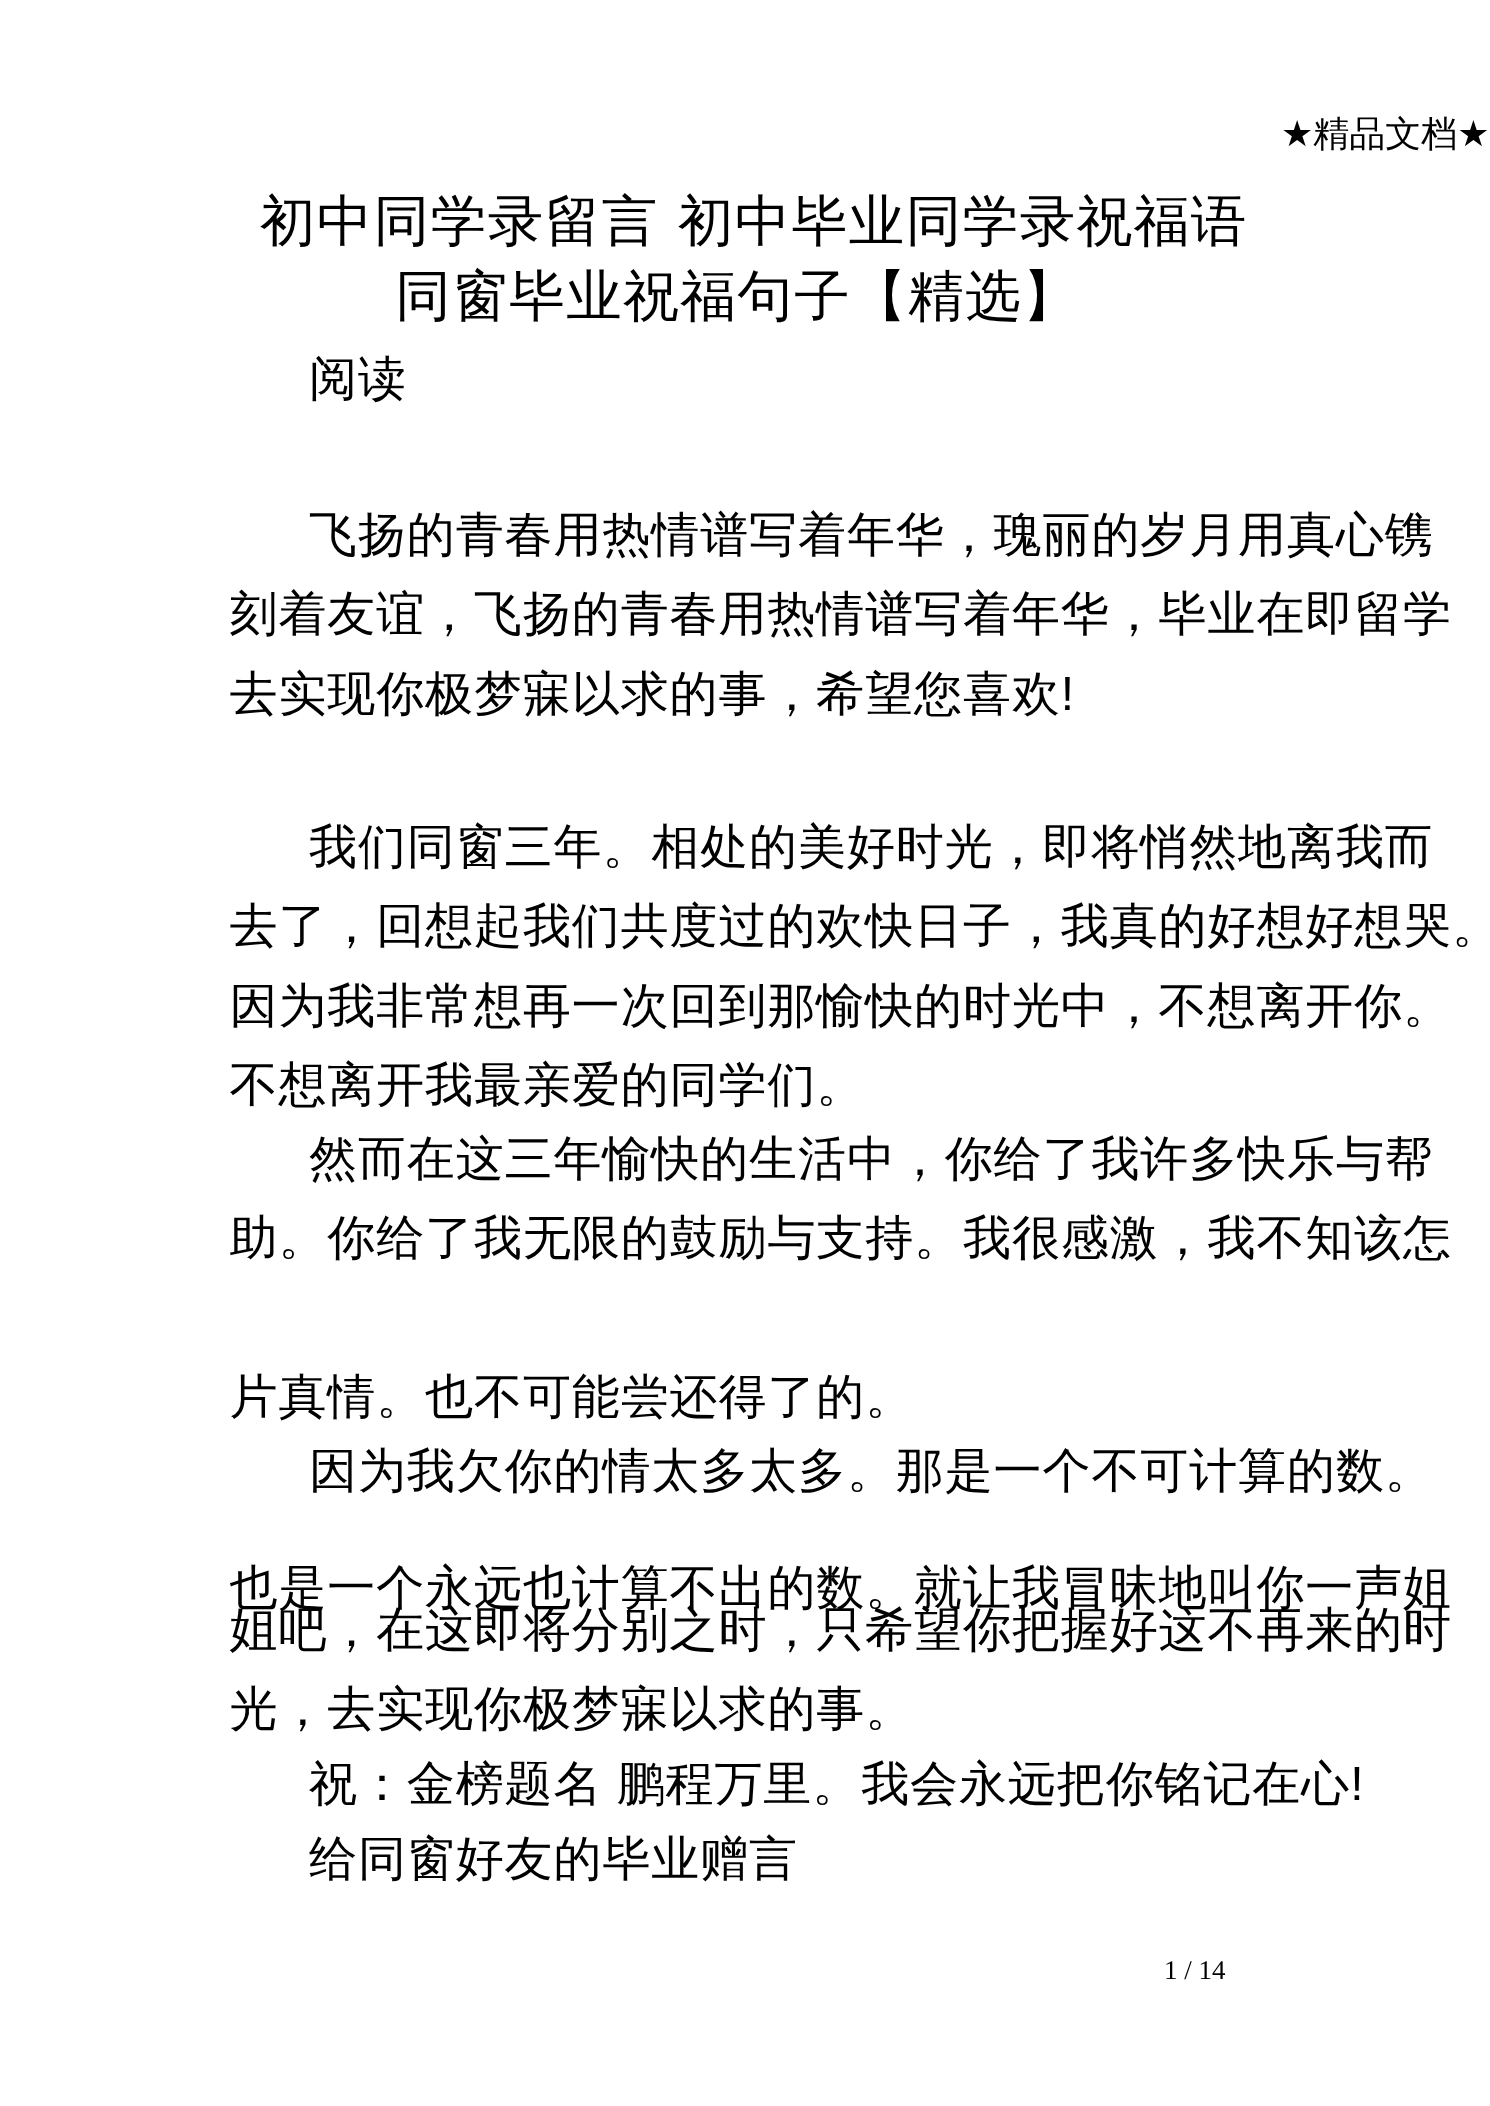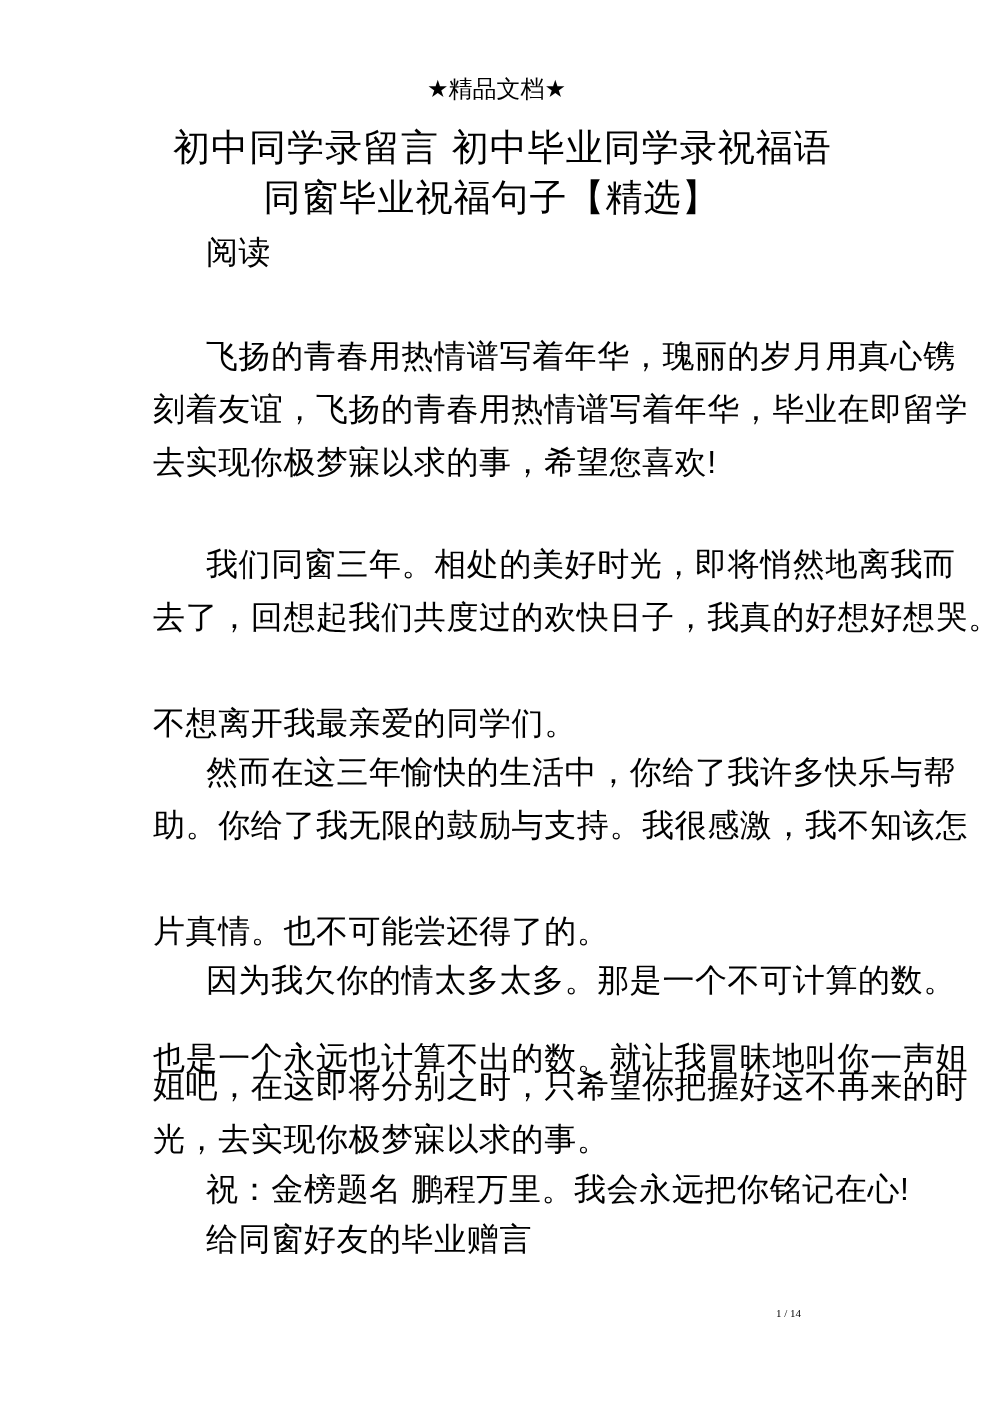--- a/index.html
+++ b/index.html
@@ -21,21 +21,21 @@
       top: 0;
       width: 993px;
       height: 1404px;
       background: #ffffff;
     }
     .header-mark {
       position: absolute;
       top: 74px;
       left: 0;
       width: 993px;
-      text-align: center;
+      text-align: right;
       font-size: 24px;
       line-height: 30px;
       font-family: "DejaVu Sans", "Liberation Sans", sans-serif;
       letter-spacing: 0px;
     }
     .title {
       position: absolute;
       left: 0;
       width: 993px;
       text-align: center;
@@ -53,21 +53,21 @@
       line-height: 32px;
       white-space: nowrap;
       letter-spacing: 0.6px;
       font-family: Liberation Sans, sans-serif;
     }
     .indent { left: 206px; }
     .page-number {
       position: absolute;
       top: 1304px;
       left: 776px;
-      font-size: 11px;
+      font-size: 18px;
       line-height: 18px;
       font-family: "Liberation Serif", "DejaVu Serif", serif;
     }
   </style>
 </head>
 <body>
 
 <div class="page">
 
   <div class="header-mark">★精品文档★</div>
@@ -76,20 +76,21 @@
   <div class="title l2">同窗毕业祝福句子【精选】</div>
 
   <div class="body-line indent" style="top:236px;">阅读</div>
 
   <div class="body-line indent" style="top:340px;">飞扬的青春用热情谱写着年华，瑰丽的岁月用真心镌</div>
   <div class="body-line" style="top:393px;">刻着友谊，飞扬的青春用热情谱写着年华，毕业在即留学</div>
   <div class="body-line" style="top:446px;">去实现你极梦寐以求的事，希望您喜欢!</div>
 
   <div class="body-line" style="top:601px;">去了，回想起我们共度过的欢快日子，我真的好想好想哭。</div>
   <div class="body-line indent" style="top:548px;">我们同窗三年。相处的美好时光，即将悄然地离我而</div>
+  <div class="body-line" style="top:654px;">因为我非常想再一次回到那愉快的时光中，不想离开你。</div>
   <div class="body-line" style="top:707px;">不想离开我最亲爱的同学们。</div>
 
   <div class="body-line indent" style="top:756px;">然而在这三年愉快的生活中，你给了我许多快乐与帮</div>
   <div class="body-line" style="top:809px;">助。你给了我无限的鼓励与支持。我很感激，我不知该怎</div>
   <div class="body-line" style="top:915px;">片真情。也不可能尝还得了的。</div>
 
   <div class="body-line indent" style="top:964px;">因为我欠你的情太多太多。那是一个不可计算的数。</div>
   <div class="body-line" style="top:1042px;text-align:center;">也是一个永远也计算不出的数。就让我冒昧地叫你一声姐</div>
   <div class="body-line" style="top:1070px;">姐吧，在这即将分别之时，只希望你把握好这不再来的时</div>
   <div class="body-line" style="top:1123px;">光，去实现你极梦寐以求的事。</div>

